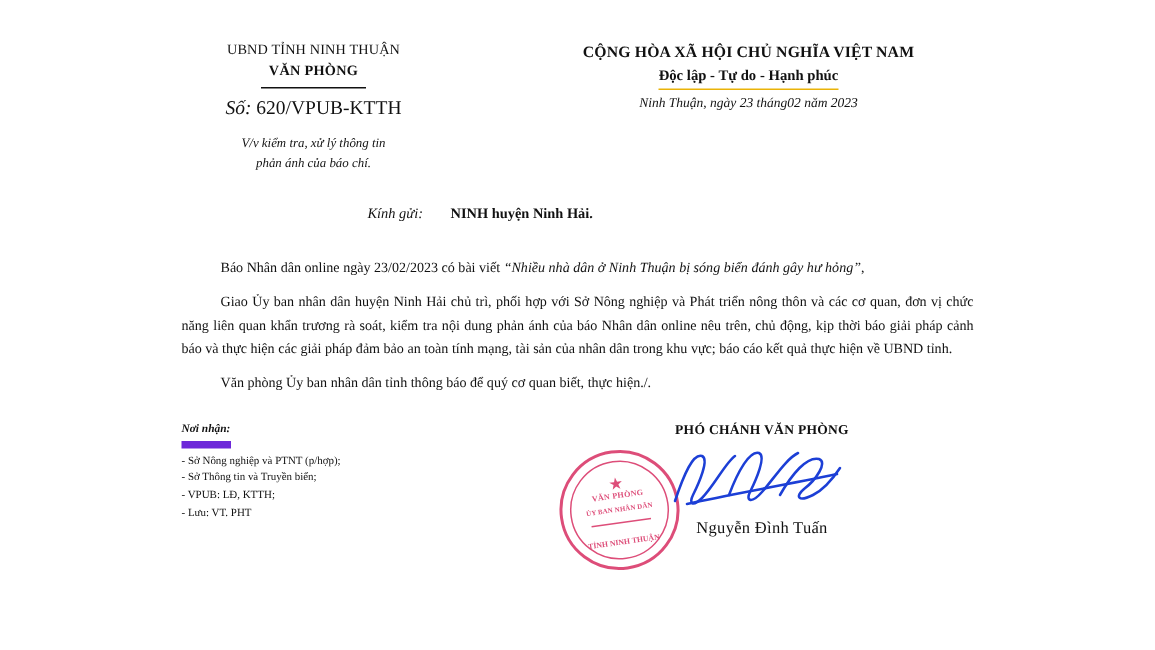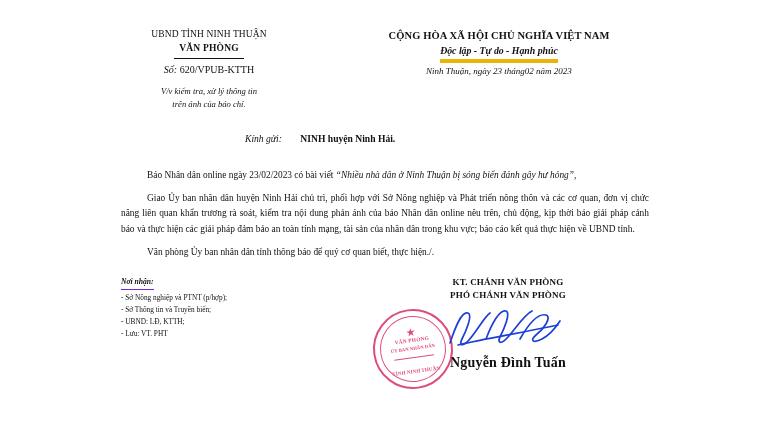--- a/index.html
+++ b/index.html
@@ -59,32 +59,31 @@
   .nation-title {
     font-weight: bold;
     font-size: 10.5px;
     letter-spacing: .1px;
   }
   .nation-motto {
     font-weight: bold;
     font-size: 9.8px;
     display: inline-block;
     padding-bottom: 1px;
-    border-bottom: 4px solid #eab308;
+    border-bottom: 1px solid #eab308;
     margin-top: 1px;
-    font-style: italic;
   }
   .rule-short {
     width: 70px;
     height: 1px;
     background: #111;
     margin: 2px auto 4px auto;
   }
   .doc-number {
-    font-size: 10px;
+    font-size: 13px;
     margin-top: 4px;
     font-style: italic;
     text-align: center;
   }
   .doc-number .num {
     font-style: normal;
   }
   .place-date {
     font-size: 9px;
     font-style: italic;
@@ -141,21 +140,21 @@
   .recipients-list {
     width: 238px;
     font-size: 7.3px;
     line-height: 1.62;
   }
   .recipients-list .rl-title {
     font-style: italic;
     font-weight: bold;
     font-size: 7.6px;
     display: inline-block;
-    border-bottom: 1px solid #6d28d9;
+    border-bottom: 5px solid #6d28d9;
     padding-bottom: 1px;
     margin-bottom: 2px;
   }
   .recipients-list ul {
     margin: 0;
     padding: 0;
     list-style: none;
   }
   .recipients-list li {
     white-space: nowrap;
@@ -169,22 +168,22 @@
   .sig-title {
     font-weight: bold;
     line-height: 1.5;
     letter-spacing: .2px;
   }
   .sig-space {
     height: 52px;
     position: relative;
   }
   .sig-name {
-    font-weight: bold;
-    font-size: 14px;
+    font-weight: normal;
+    font-size: 11px;
     letter-spacing: .2px;
   }
 
   
   .seal {
     position: absolute;
     left: 14px;
     top: 6px;
     width: 76px;
     height: 76px;
@@ -272,21 +271,21 @@
       <div class="header-left">
         <div class="org-name">UBND TỈNH NINH THUẬN</div>
         <div class="office-name">VĂN PHÒNG</div>
         <div class="rule-short"></div>
         <div class="doc-number">
           <span>Số:</span>
           <span class="num">620</span><span class="num">/VPUB-KTTH</span>
         </div>
         <div class="subject">
           <div>V/v kiểm tra, xử lý thông tin</div>
-          <div>trên ánh của báo chí.</div>
+          <div>phản ánh của báo chí.</div>
         </div>
       </div>
       <div class="header-right">
         <div class="nation-title">CỘNG HÒA XÃ HỘI CHỦ NGHĨA VIỆT NAM</div>
         <div><span class="nation-motto">Độc lập - Tự do - Hạnh phúc</span></div>
         <div class="place-date">Ninh Thuận, ngày  23 tháng02  năm 2023</div>
       </div>
     </div>
 
     <div class="recipient">
@@ -301,27 +300,26 @@
       <p>Giao Ủy ban nhân dân huyện Ninh Hải chủ trì, phối hợp với Sở Nông nghiệp và Phát triển nông thôn và các cơ quan, đơn vị chức năng liên quan khẩn trương rà soát, kiểm tra nội dung phản ánh của báo Nhân dân online nêu trên, chủ động, kịp thời báo giải pháp cảnh báo và thực hiện các giải pháp đảm bảo an toàn tính mạng, tài sản của nhân dân trong khu vực; báo cáo kết quả thực hiện về UBND tỉnh.</p>
       <p>Văn phòng Ủy ban nhân dân tỉnh thông báo để quý cơ quan biết, thực hiện./.</p>
     </div>
 
     <div class="sign-area">
       <div class="recipients-list">
         <div class="rl-title">Nơi nhận:</div>
         <ul>
           <li>- Sở Nông nghiệp và PTNT (p/hợp);</li>
           <li>- Sở Thông tin và Truyền biển;</li>
-          <li>- UBND: LĐ, KTTH;</li>
+          <li>- VPUB: LĐ, KTTH;</li>
           <li>- Lưu: VT.  PHT</li>
         </ul>
       </div>
 
       <div class="signature">
-        <div class="sig-title">KT. CHÁNH VĂN PHÒNG</div>
         <div class="sig-title">PHÓ CHÁNH VĂN PHÒNG</div>
 
         <div class="sig-space">
 
           <div class="seal">
             <div class="seal-star">★</div>
             <div class="seal-text-top">VĂN PHÒNG</div>
             <div class="seal-bar"></div>
             <div class="seal-text-mid">ỦY BAN NHÂN DÂN</div>
             <div class="seal-text-bot">TỈNH NINH THUẬN</div>

